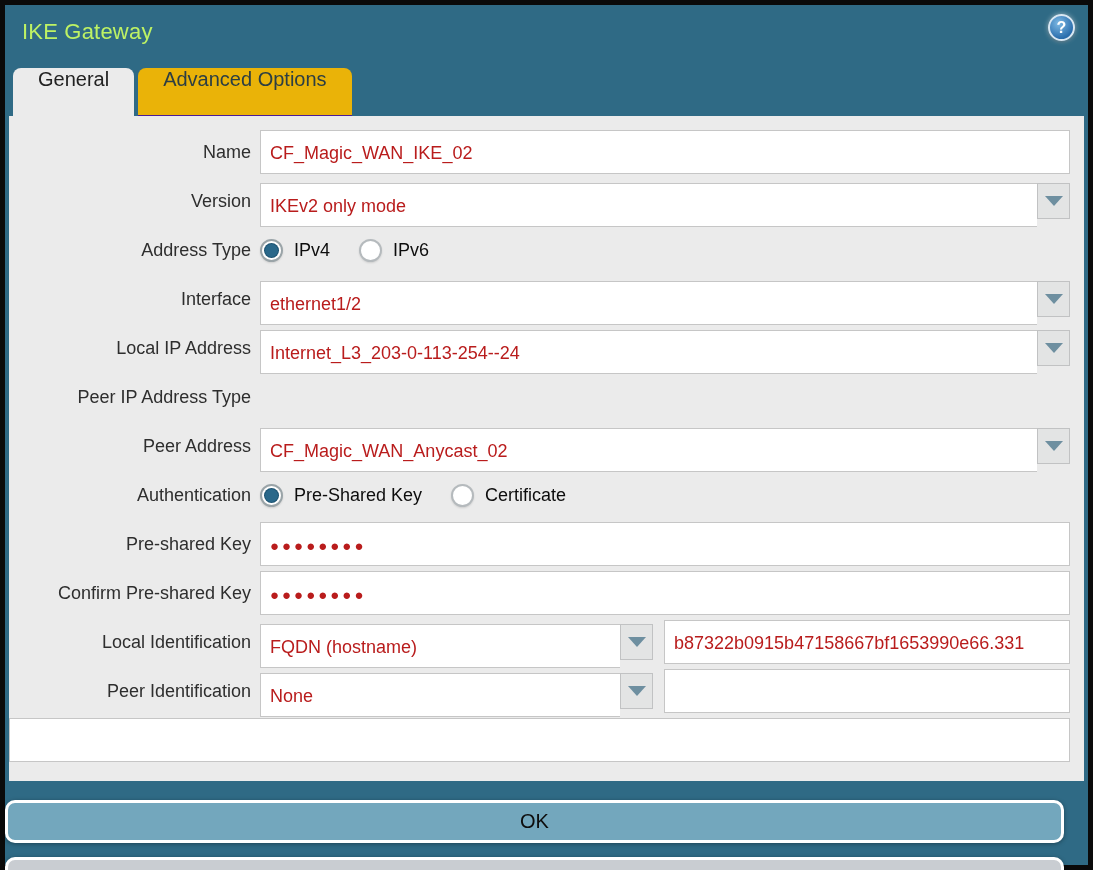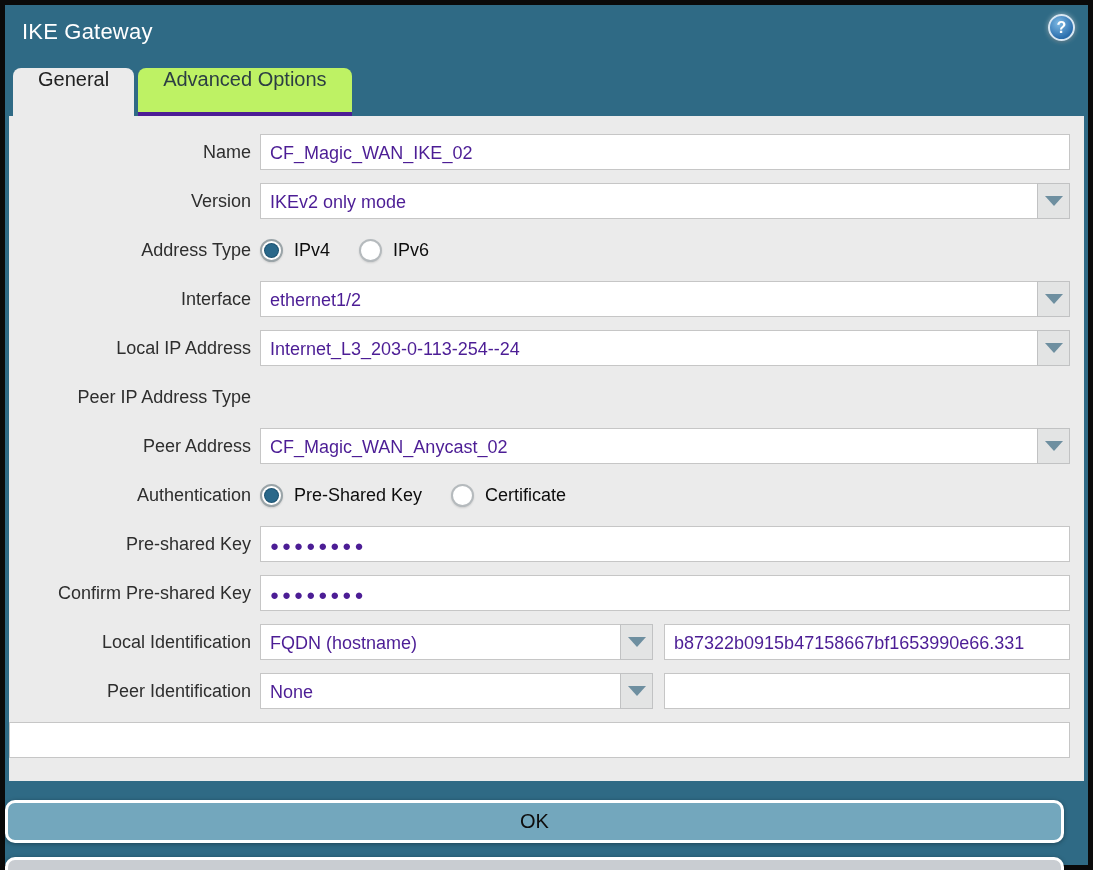--- a/index.html
+++ b/index.html
@@ -15,21 +15,21 @@
     background:#2f6a85;
     box-sizing:border-box;
   }
   
   .titlebar{
     position:relative;
     height:63px;
   }
   .title{
     position:absolute;left:17px;top:14px;
-    color:#ffffff;font-size:22px;letter-spacing:.2px;
+    color:#bef264;font-size:22px;letter-spacing:.2px;
   }
   .help{
     position:absolute;right:13px;top:9px;
     width:27px;height:27px;border-radius:50%;
     background:radial-gradient(circle at 38% 32%, #7db9e4, #2a6dac 72%);
     border:2px solid #d9e7f2;
     box-shadow:0 0 5px rgba(255,255,255,.55), 0 1px 3px rgba(0,0,0,.35);
     color:#ffffff;font-size:16px;font-weight:bold;
     display:flex;align-items:center;justify-content:center;
     cursor:pointer;box-sizing:border-box;
@@ -39,43 +39,43 @@
     display:flex;gap:4px;margin-left:8px;height:48px;
   }
   .tab{
     border-radius:8px 8px 0 0;
     padding:0 25px;
     display:flex;align-items:flex-start;
     font-size:20px;
     cursor:pointer;
   }
   .tab.active{background:#ebebeb;color:#222222;}
-  .tab.inactive{background:#bef264;color:#2c3e43;border-bottom:4px solid #4c1d95;}
+  .tab.inactive{background:#eab308;color:#2c3e43;border-bottom:1px solid #4c1d95;}
   
   .panel{
     margin:0 4px;height:665px;background:#ebebeb;
     padding-top:18px;box-sizing:border-box;
   }
   .row{
     display:flex;align-items:center;height:36px;margin-bottom:13px;
   }
   .lbl{
     flex:0 0 251px;box-sizing:border-box;
     text-align:right;padding-right:9px;
     font-size:18px;color:#2e2e2e;white-space:nowrap;
   }
   .ctrl{
     flex:1;display:flex;align-items:center;
     padding-right:14px;height:36px;
   }
   .txt{
-    width:100%;height:36px;box-sizing:border-box;
+    width:100%;height:44px;box-sizing:border-box;
     border:1px solid #c6c6c6;background:#ffffff;
     font-family:"Liberation Sans", sans-serif;
-    font-size:18px;color:#4c1d95;
+    font-size:18px;color:#b91c1c;
     padding:2px 0 0 9px;outline:none;
   }
   .dots{font-size:15px;letter-spacing:3px;padding-top:2px;}
   .combo{display:flex;width:100%;height:36px;}
   .combo .txt{flex:1;border-right:0;}
   .combo-fixed{flex:0 0 393px;width:393px;}
   .dd-btn{
     flex:0 0 33px;height:36px;box-sizing:border-box;
     background:#e3e4e4;border:1px solid #c1c2c3;
     display:flex;align-items:center;justify-content:center;

